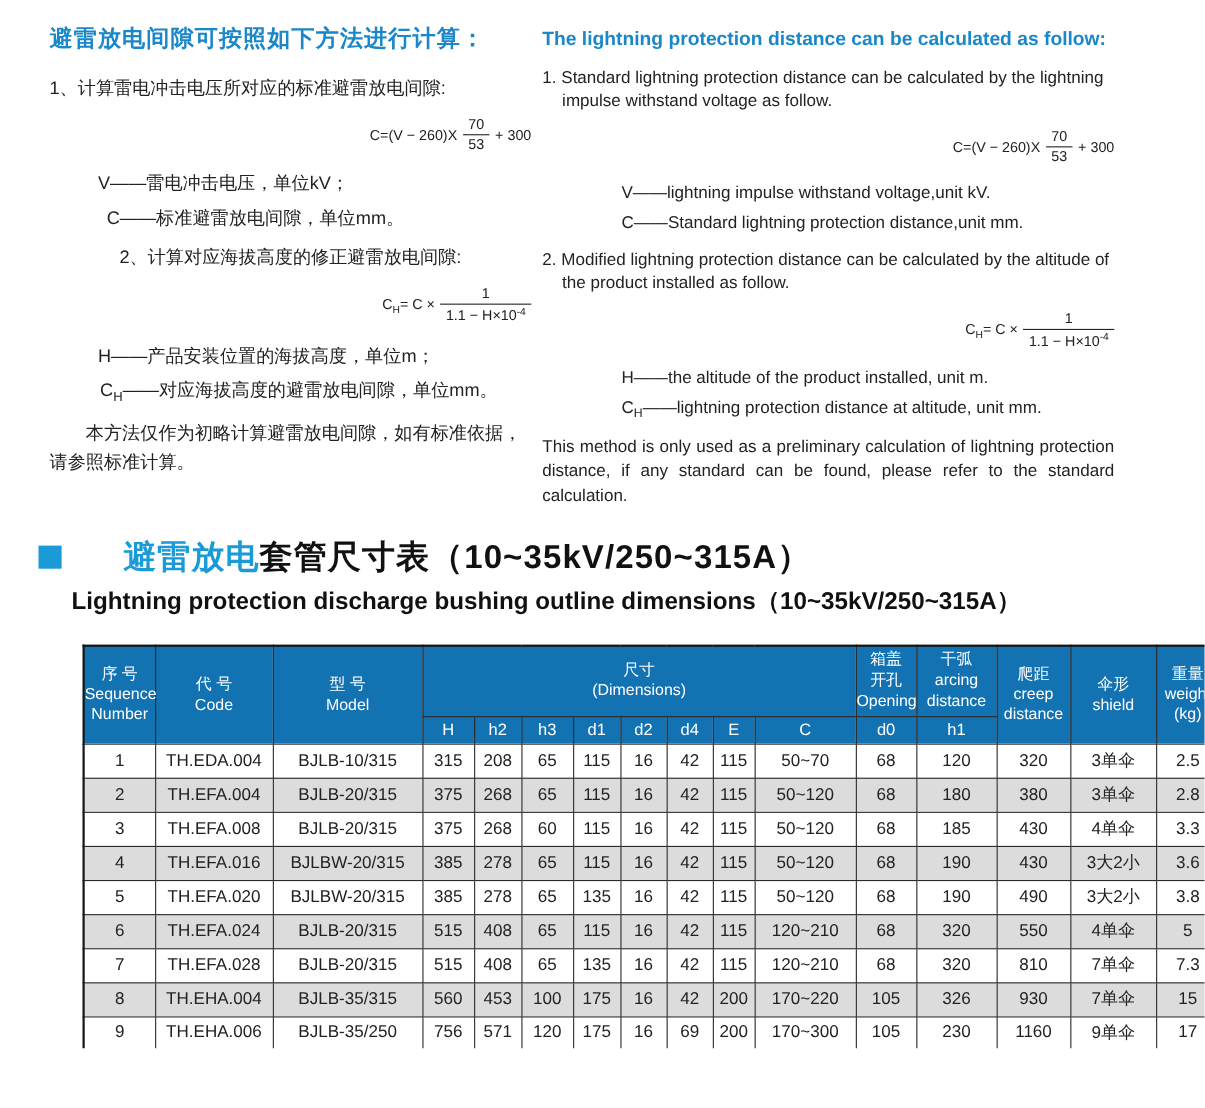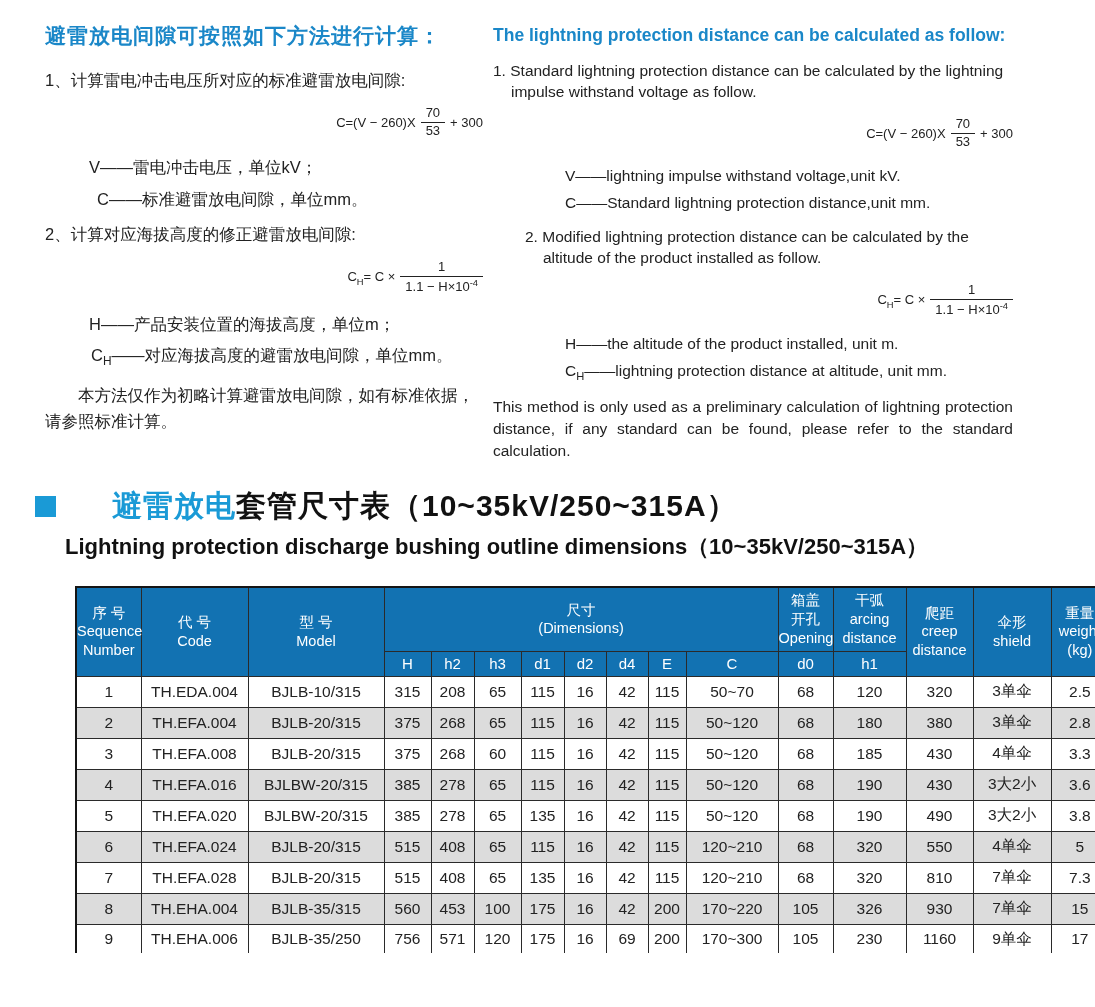--- a/index.html
+++ b/index.html
@@ -85,21 +85,21 @@
         <span class="frac">
           <span class="num">70</span>
           <span class="den">53</span>
         </span>
         <span>+ 300</span>
       </div>
 
       <div class="def cn-def-v">V——雷电冲击电压，单位kV；</div>
       <div class="def cn-def-c">C——标准避雷放电间隙，单位mm。</div>
 
-      <div class="cn-item" style="margin-top:10px;">2、计算对应海拔高度的修正避雷放电间隙:</div>
+      <div class="cn-item" style="margin-top:10px;text-align:center;">2、计算对应海拔高度的修正避雷放电间隙:</div>
 
       <div class="formula">
         <span><span>C</span><sub>H</sub><span>= C ×</span></span>
         <span class="frac">
           <span class="num">1</span>
           <span class="den"><span>1.1 − H×10</span><sup>-4</sup></span>
         </span>
       </div>
 
       <div class="def cn-def-h">H——产品安装位置的海拔高度，单位m；</div>
@@ -118,21 +118,21 @@
         <span class="frac">
           <span class="num">70</span>
           <span class="den">53</span>
         </span>
         <span>+ 300</span>
       </div>
 
       <div class="def en-def">V——lightning impulse withstand voltage,unit kV.</div>
       <div class="def en-def">C——Standard lightning protection distance,unit mm.</div>
 
-      <div class="en-item" style="margin-top:12px;margin-left:32px;">2. Modified lightning protection distance can be calculated by the altitude of the product installed as follow.</div>
+      <div class="en-item" style="margin-top:12px;">2. Modified lightning protection distance can be calculated by the altitude of the product installed as follow.</div>
 
       <div class="formula">
         <span><span>C</span><sub>H</sub><span>= C ×</span></span>
         <span class="frac">
           <span class="num">1</span>
           <span class="den"><span>1.1 − H×10</span><sup>-4</sup></span>
         </span>
       </div>
 
       <div class="def en-def">H——the altitude of the product installed, unit m.</div>

